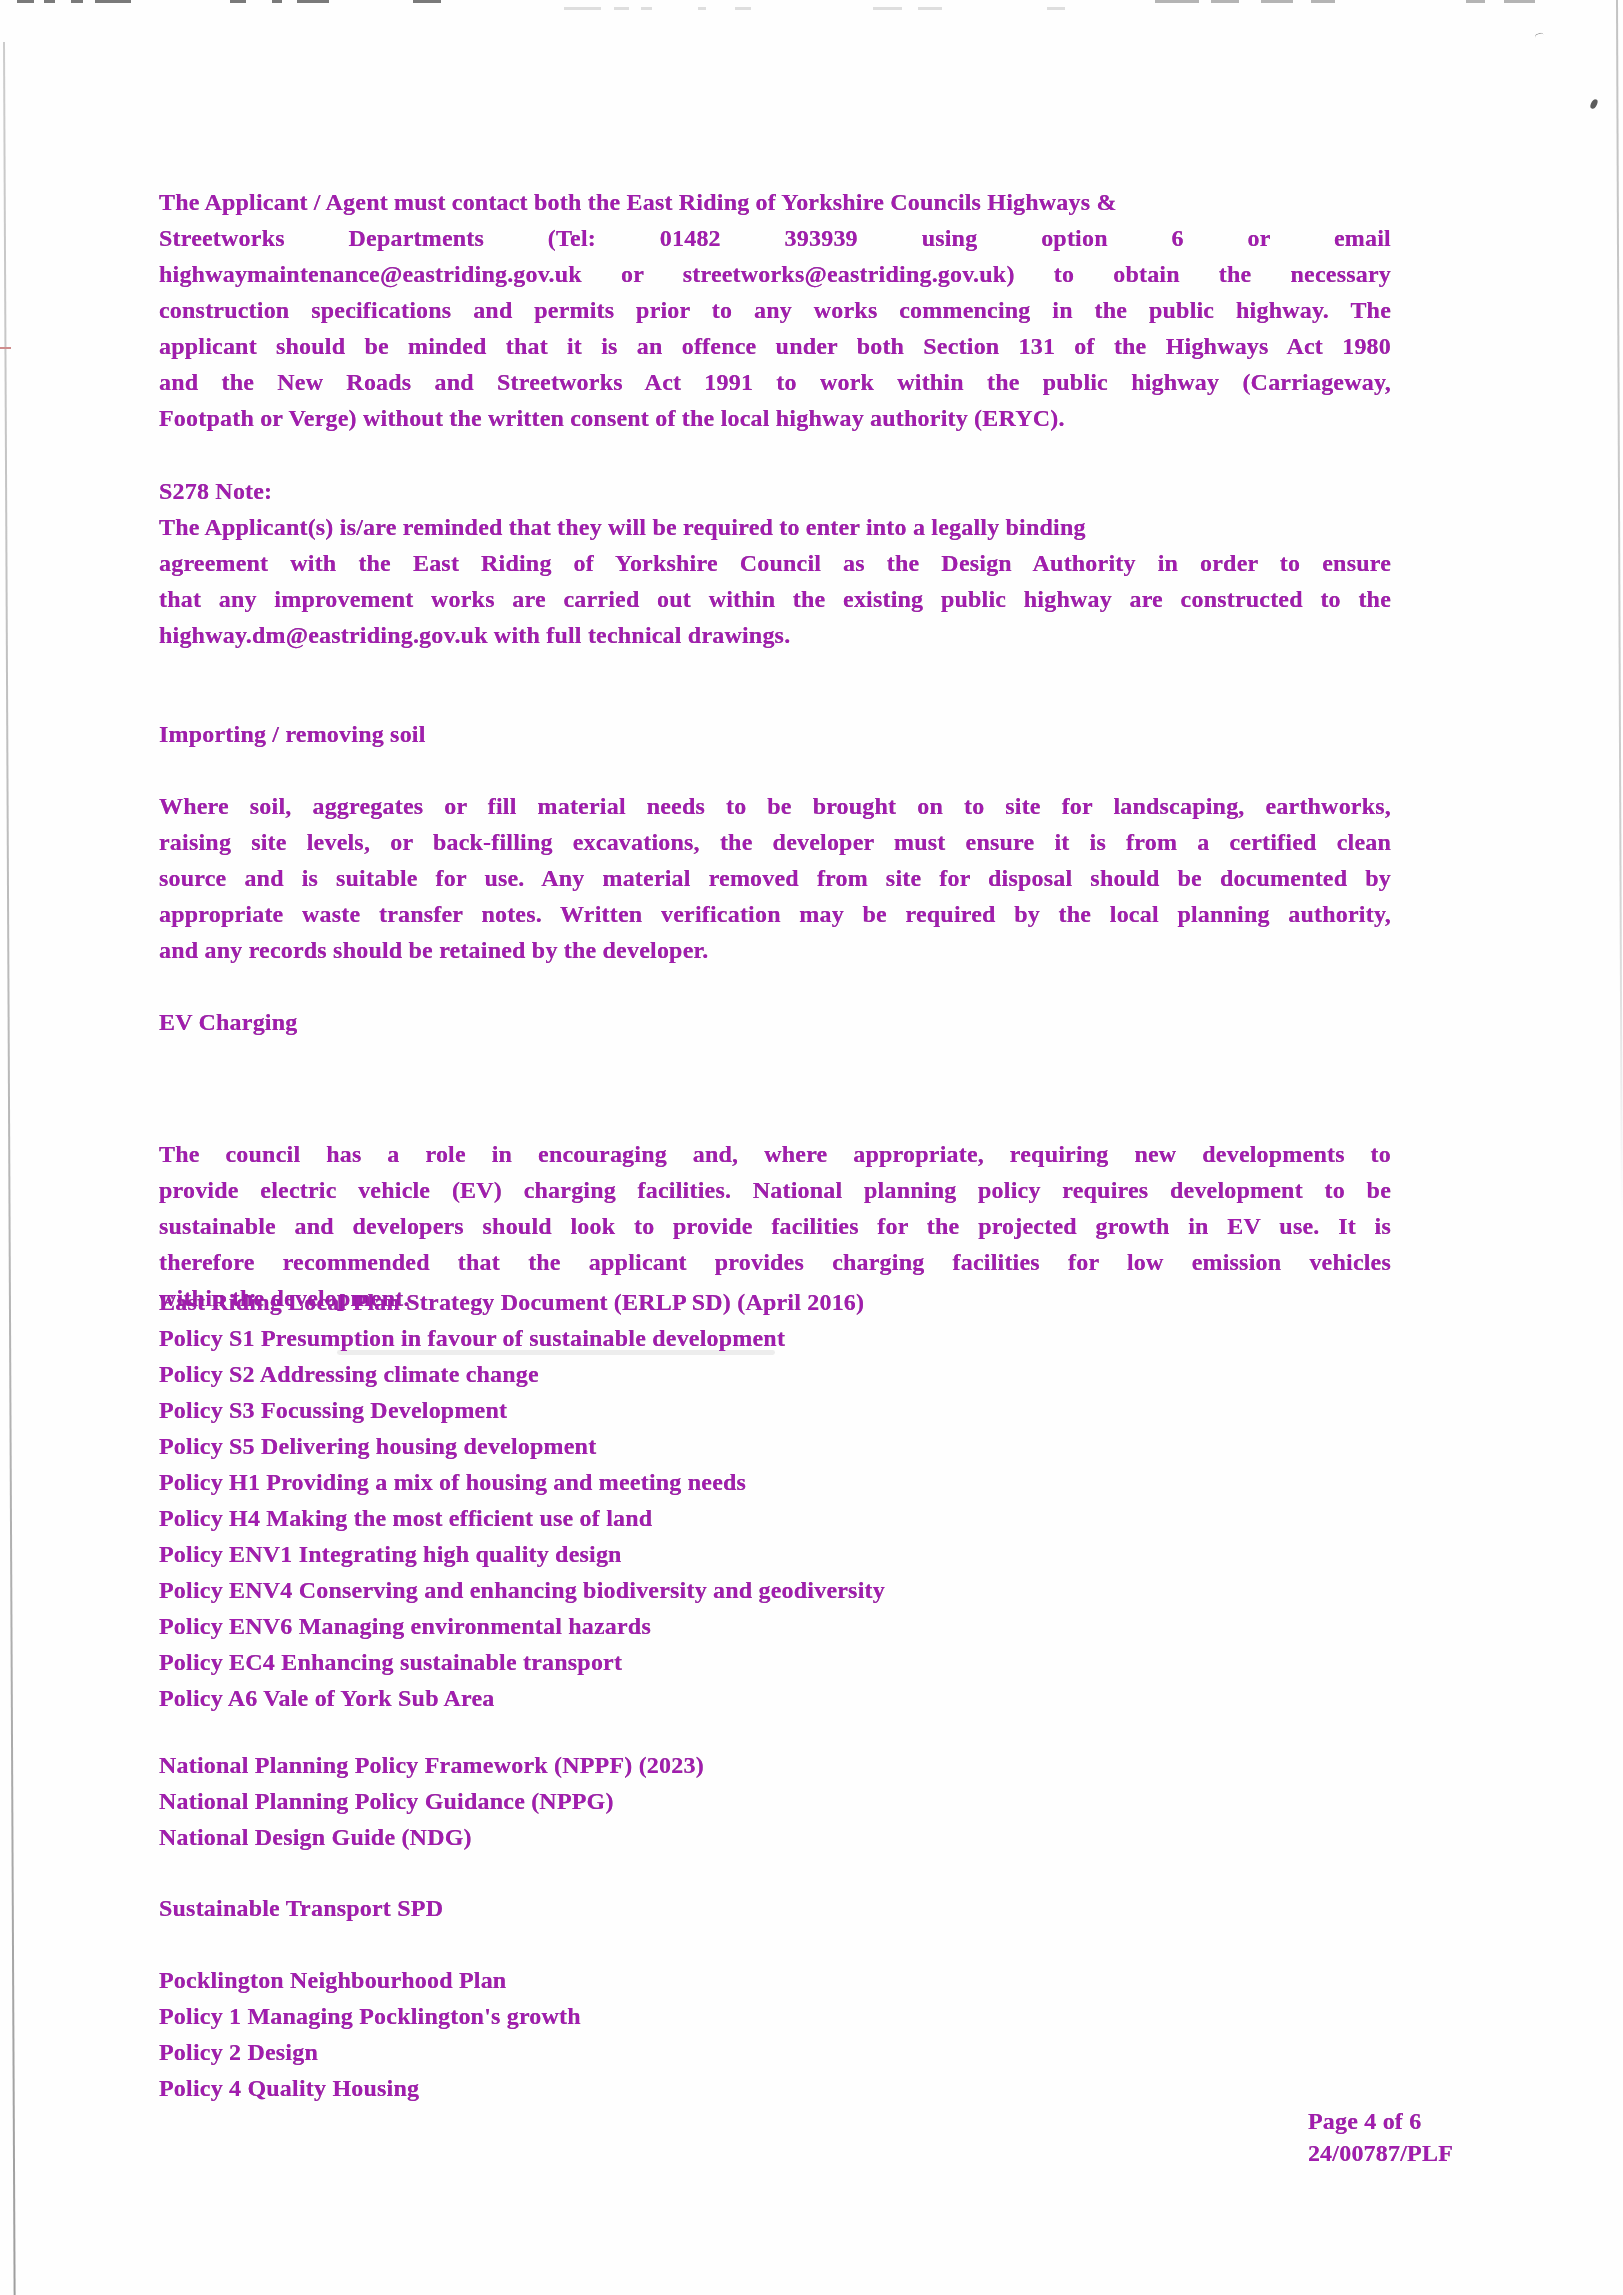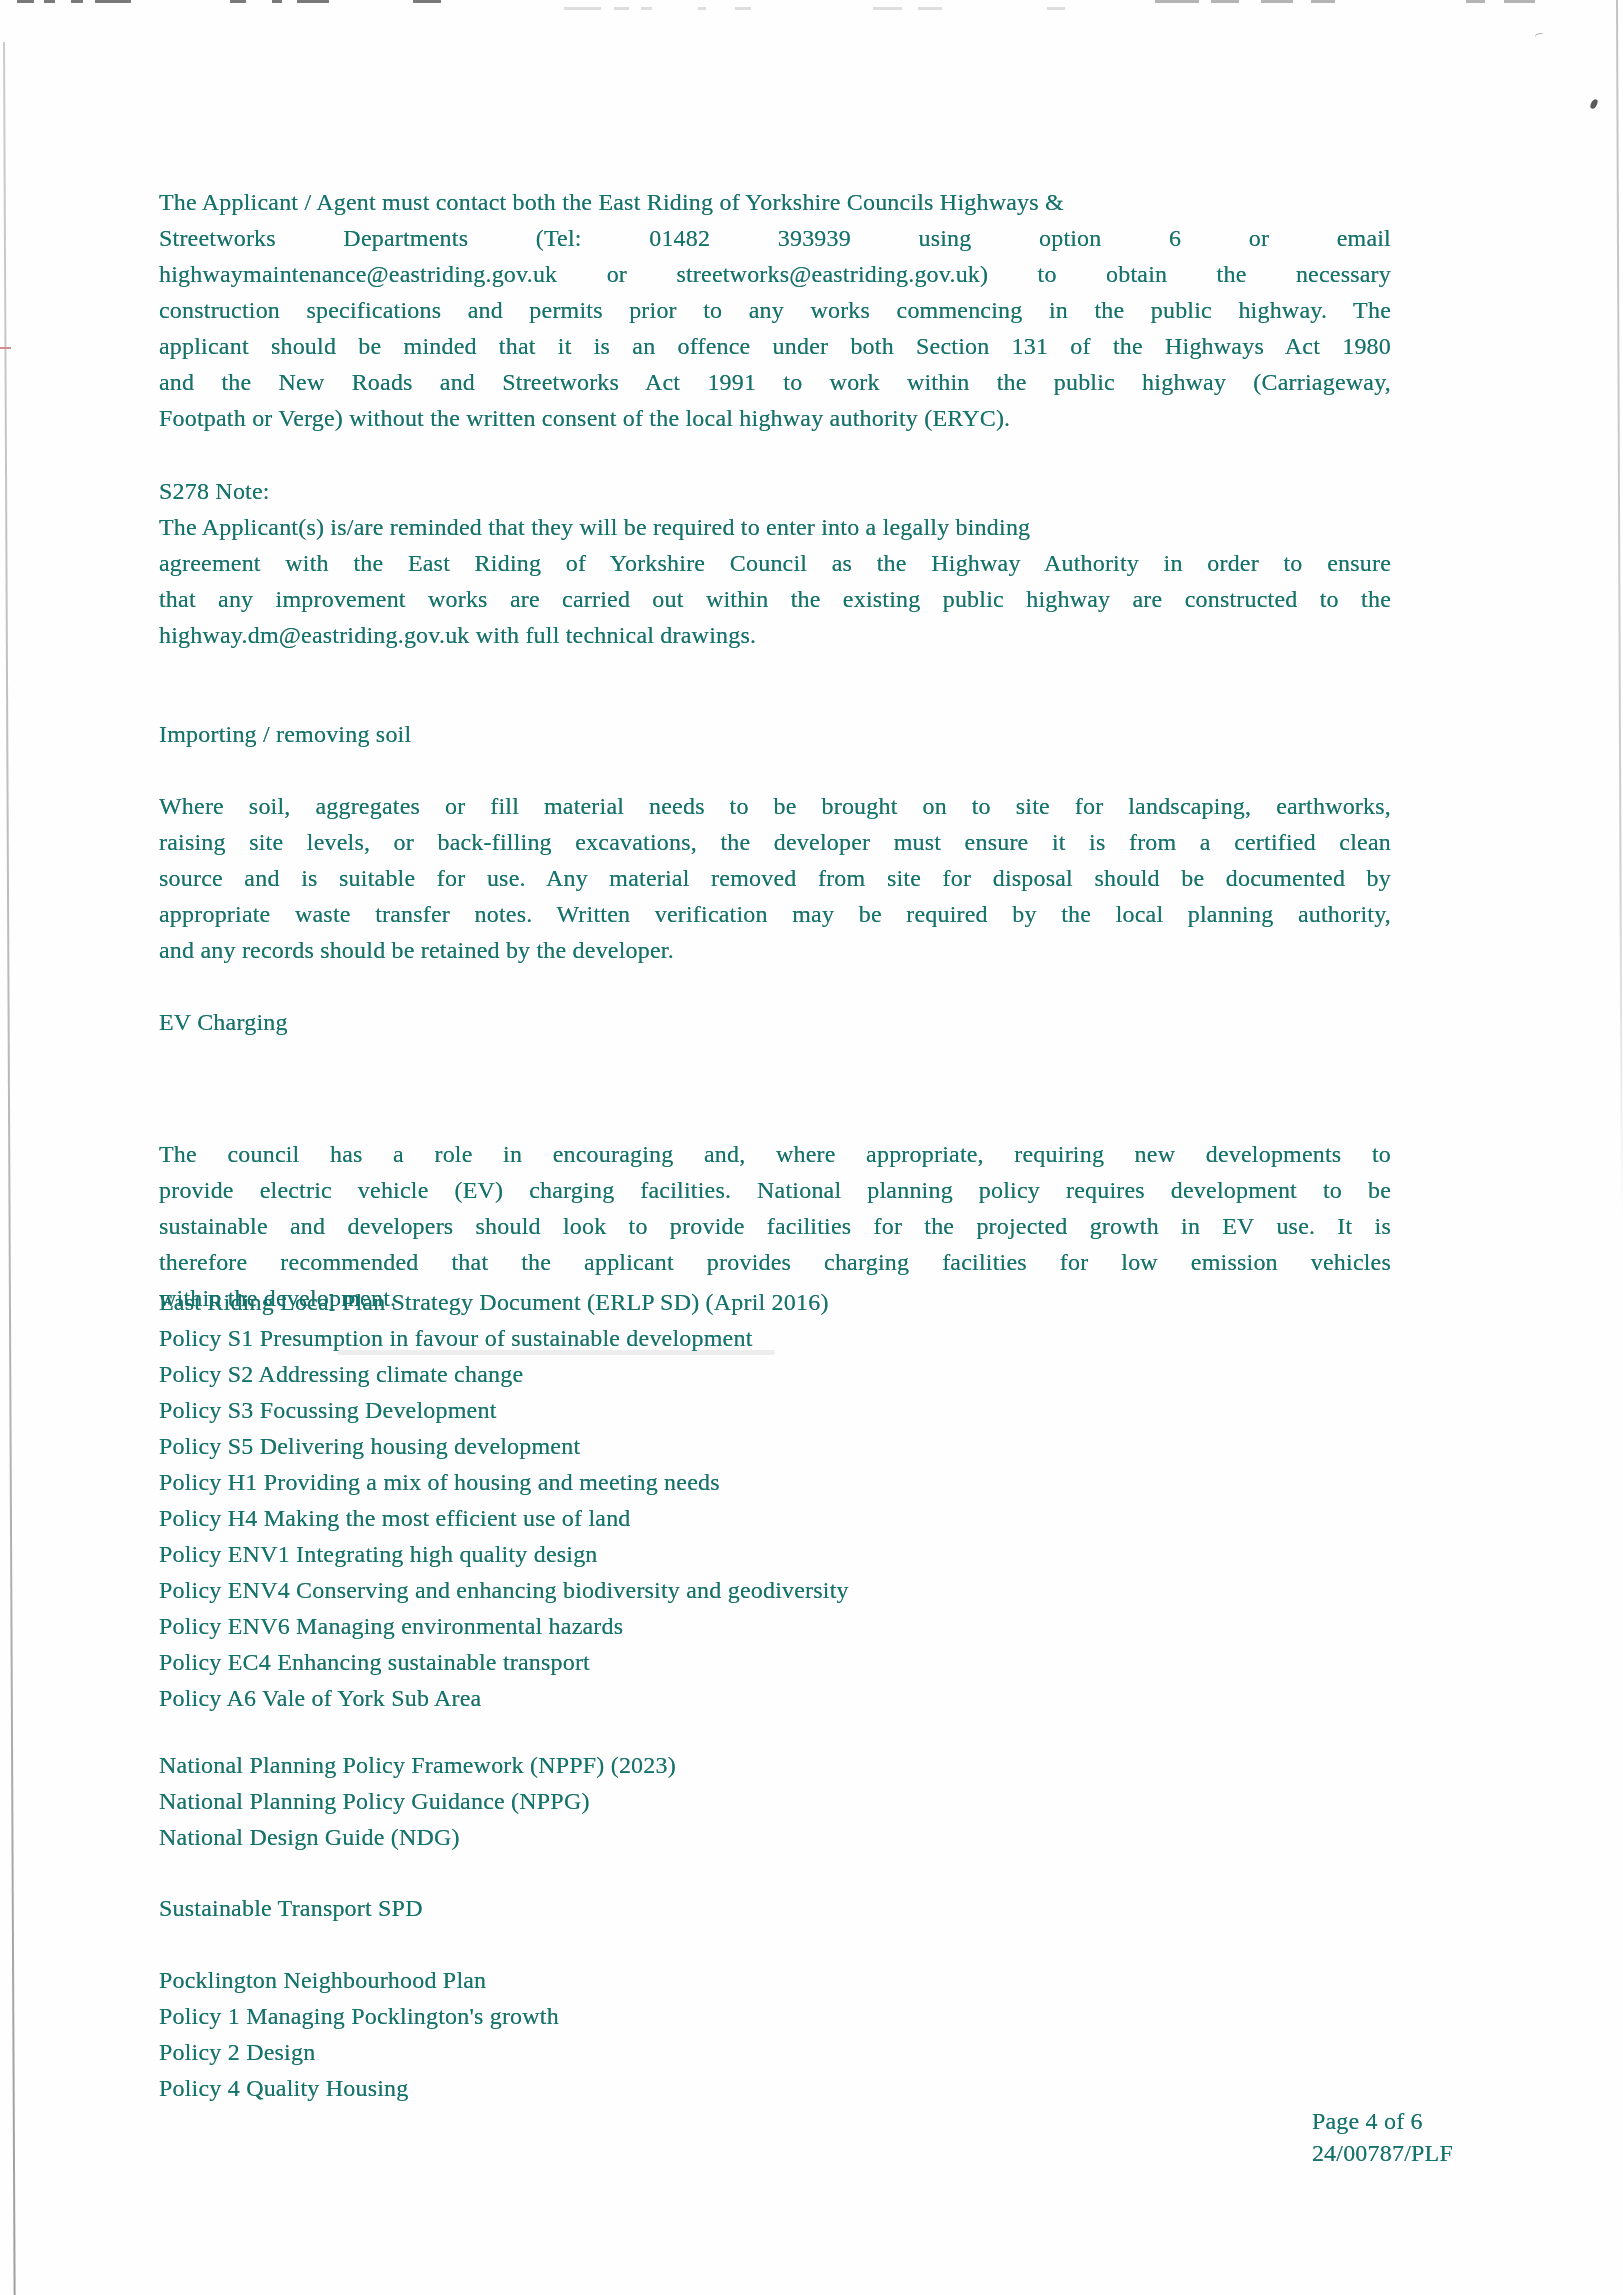--- a/index.html
+++ b/index.html
@@ -11,24 +11,25 @@
     font-family:"Liberation Serif","DejaVu Serif",serif;
   }
   .page{position:absolute;inset:0;background:#fefefe;}
   
   .text-col{
     position:absolute;left:159px;top:0;width:1232px;height:100%;
   }
   .block{position:absolute;left:0;width:100%;}
   .line{
     height:36px;line-height:36px;font-size:24px;
-    color:#0f766e;
+    color:#a21caf;
     letter-spacing:0.2px;
     white-space:nowrap;
     text-shadow:0 0 0.5px rgba(45,42,40,.55);
+    font-weight:bold;
   }
   .line.j{
     white-space:normal;
     text-align:justify;
     text-align-last:justify;
     text-justify:inter-word;
     overflow:hidden;
   }
   
   .footer{position:absolute;right:171px;top:2105px;text-align:left;}
@@ -109,21 +110,21 @@
         <div class="line j">Streetworks Departments (Tel: 01482 393939 using option 6 or email</div>
         <div class="line j">highwaymaintenance@eastriding.gov.uk or streetworks@eastriding.gov.uk) to obtain the necessary</div>
         <div class="line j">construction specifications and permits prior to any works commencing in the public highway. The</div>
         <div class="line j">applicant should be minded that it is an offence under both Section 131 of the Highways Act 1980</div>
         <div class="line j">and the New Roads and Streetworks Act 1991 to work within the public highway (Carriageway,</div>
         <div class="line">Footpath or Verge) without the written consent of the local highway authority (ERYC).</div>
       </div>
       <div class="block" style="top: 473px;">
         <div class="line">S278 Note:</div>
         <div class="line">The Applicant(s) is/are reminded that they will be required to enter into a legally binding</div>
-        <div class="line j">agreement with the East Riding of Yorkshire Council as the Highway Authority in order to ensure</div>
+        <div class="line j">agreement with the East Riding of Yorkshire Council as the Design Authority in order to ensure</div>
         <div class="line j">that any improvement works are carried out within the existing public highway are constructed to the</div>
         <div class="line">highway.dm@eastriding.gov.uk with full technical drawings.</div>
       </div>
       <div class="block" style="top: 716px;">
         <div class="line">Importing / removing soil</div>
       </div>
       <div class="block" style="top: 788px;">
         <div class="line j">Where soil, aggregates or fill material needs to be brought on to site for landscaping, earthworks,</div>
         <div class="line j">raising site levels, or back-filling excavations, the developer must ensure it is from a certified clean</div>
         <div class="line j">source and is suitable for use. Any material removed from site for disposal should be documented by</div>

